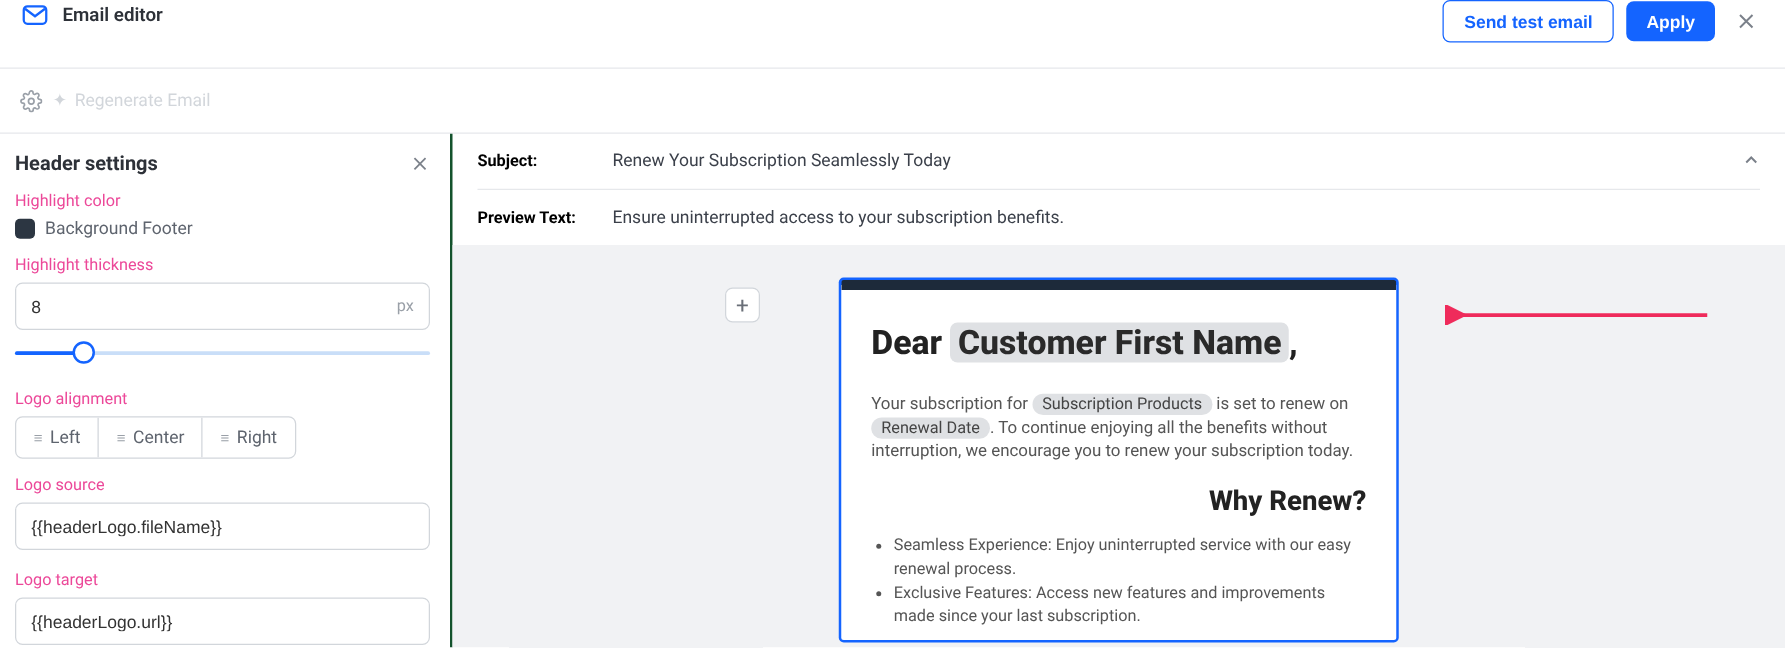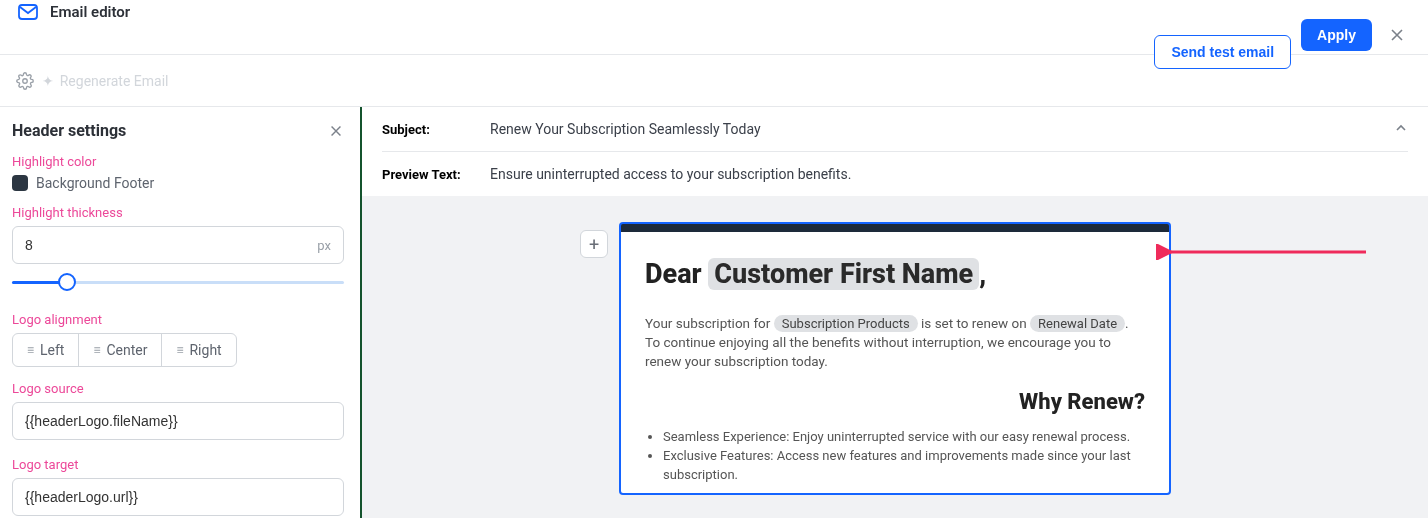--- a/index.html
+++ b/index.html
@@ -4,21 +4,21 @@
 <style>
   * { box-sizing: border-box; margin: 0; padding: 0; }
   body { font-family: -apple-system, BlinkMacSystemFont, 'Segoe UI', Roboto, sans-serif; background: #fff; color: #333; width: 1428px; height: 518px; overflow: hidden; position: relative; }
 
   .top-header { height: 55px; border-bottom: 1px solid #e6e8eb; display: flex; align-items: flex-start; padding: 0 16px; justify-content: space-between; }
   .th-left { display: flex; align-items: center; gap: 10px; }
   .th-right { display: flex; align-items: center; gap: 10px; }
   .email-icon { color: #1464ff; display: flex; align-items: center; }
   .app-title { font-weight: 600; font-size: 15px; color: #2d3138; }
   .btn { border-radius: 6px; padding: 8px 16px; font-size: 14px; font-weight: 600; cursor: pointer; border: none; }
-  .btn-outline { border: 1px solid #1464ff; color: #1464ff; background: #fff; margin-top: 35px; }
+  .btn-outline { border: 1px solid #1464ff; color: #1464ff; background: #fff; }
   .btn-primary { background: #1464ff; color: #fff; }
   .close-x { color: #888; cursor: pointer; padding: 6px; display: flex; }
 
   .sub-header { height: 52px; border-bottom: 1px solid #e6e8eb; display: flex; align-items: center; padding: 0 16px; gap: 8px; }
   .gear-icon { color: #b4b9c1; cursor: pointer; display: flex; }
   .regen-btn { color: #d2d6db; font-size: 14px; display: flex; align-items: center; gap: 6px; cursor: default; }
 
   .main { display: flex; height: 411px; }
   .sidebar { width: 362px; border-right: 2px solid #14532d; padding: 14px 16px 0 12px; overflow: hidden; }
   .sb-head { display: flex; justify-content: space-between; align-items: center; margin-bottom: 14px; }
@@ -50,21 +50,21 @@
 
   .meta-row { display: flex; align-items: center; padding: 14px 20px; gap: 14px; position: relative; }
   .meta-label { font-size: 13px; font-weight: 700; color: #000000; min-width: 94px; }
   .meta-val { font-size: 14px; color: #3b404a; }
   .chev { position: absolute; right: 20px; color: #888; cursor: pointer; }
   .sep { height: 1px; background: #e6e8eb; margin: 0 20px; }
 
   .preview-area { flex: 1; background: #f1f2f4; padding: 28px 28px 0; position: relative; overflow: hidden; }
   .add-btn { position: absolute; left: 218px; top: 34px; width: 28px; height: 28px; border: 1px solid #d2d6db; border-radius: 6px; background: #fff; display: flex; align-items: center; justify-content: center; color: #6a6f78; cursor: pointer; font-size: 18px; }
 
-  .email-card { width: 548px; margin: 0 auto; background: #fff; border-top: 8px solid #1d2a3a; position: relative; box-shadow: 0 0 0 2px #1464ff; border-radius: 2px; }
+  .email-card { width: 444px; margin: 0 auto; background: #fff; border-top: 8px solid #1d2a3a; position: relative; box-shadow: 0 0 0 2px #1464ff; border-radius: 2px; }
   .email-body { padding: 26px 24px 8px; }
   .salut { font-size: 27px; font-weight: 800; color: #222; }
   .tag-big { background: #dfe1e4; border-radius: 6px; padding: 0 6px; color: #2a2a2a; }
   .p1 { font-size: 13.5px; color: #555; margin-top: 24px; line-height: 1.4; }
   .tag-sm { background: #dfe1e4; border-radius: 10px; padding: 1px 8px; color: #444; font-size: 13px; }
   .h2 { font-size: 22px; font-weight: 800; color: #222; margin-top: 18px; margin-bottom: 14px; text-align: right; }
   ul.bul { padding-left: 18px; }
   ul.bul li { font-size: 13px; color: #555; line-height: 1.45; }
 
   .arrow { position: absolute; right: 62px; top: 48px; pointer-events: none; }

